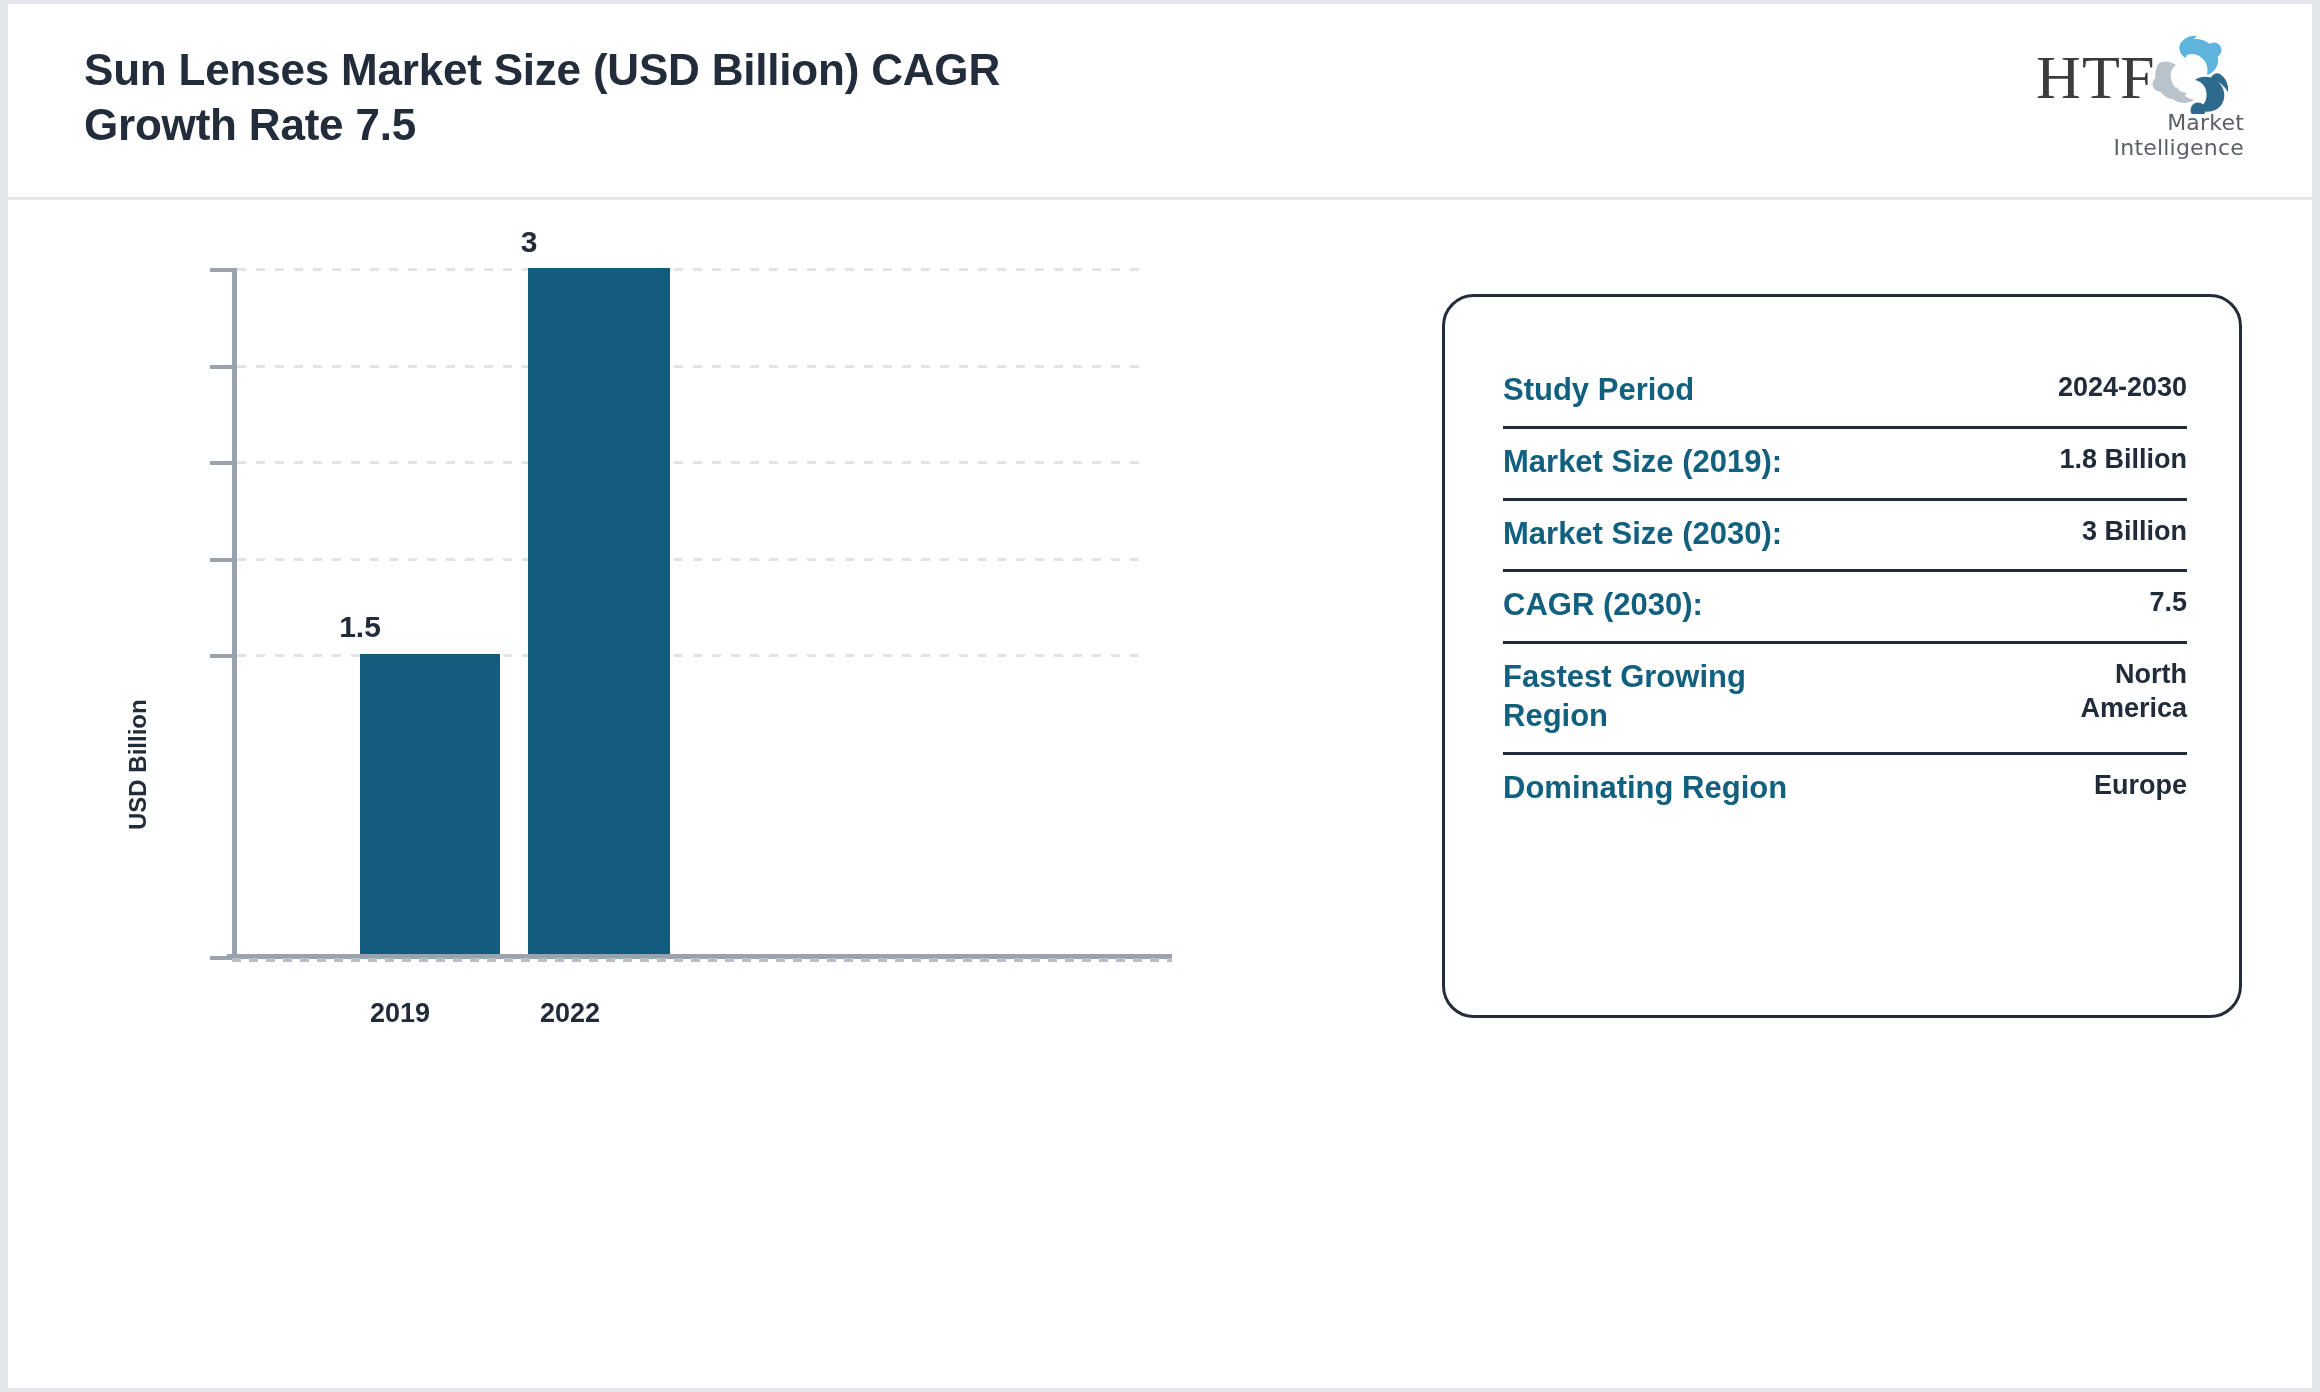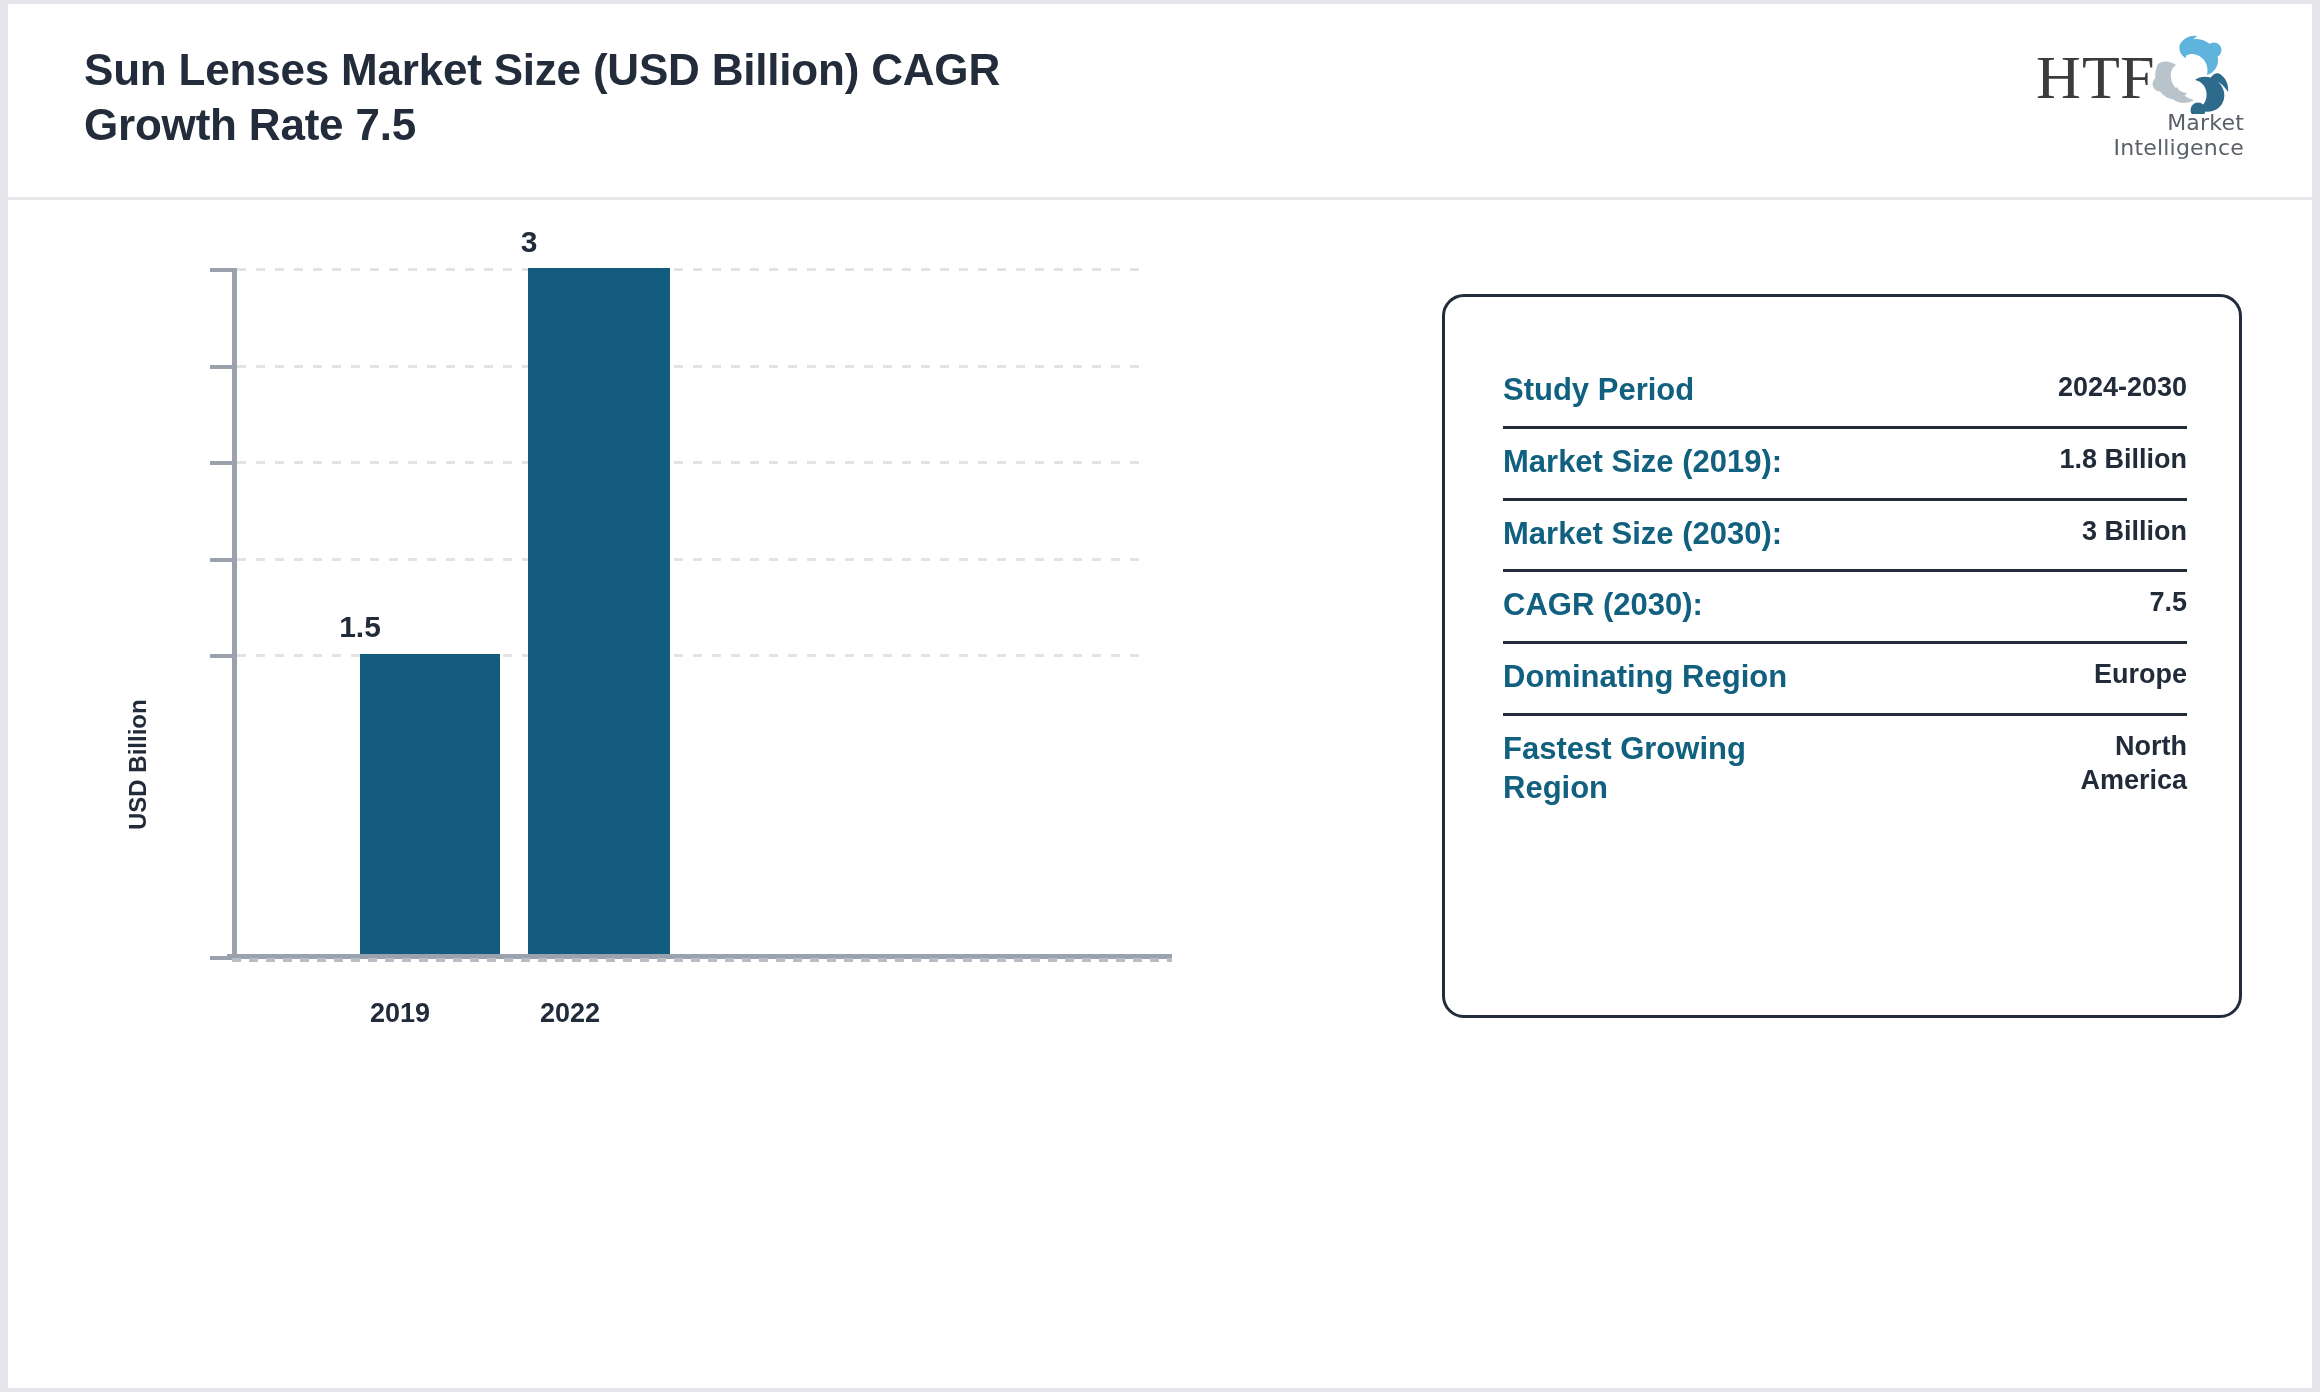--- a/index.html
+++ b/index.html
@@ -161,21 +161,21 @@
   }
 
   
   .info-card {
     position: absolute;
     left: 1434px;
     top: 290px;
     width: 800px;
     height: 724px;
     border: 3px solid #222c3b;
-    border-radius: 22px;
+    border-radius: 32px;
     box-sizing: border-box;
     background: #ffffff;
   }
   .info-rows {
     position: absolute;
     left: 58px;
     top: 60px;
     width: 684px;
   }
   .info-row {
@@ -291,27 +291,27 @@
         <div class="info-label">Market Size (2030):</div>
         <div class="info-value">3 Billion</div>
       </div>
 
       <div class="info-row">
         <div class="info-label">CAGR (2030):</div>
         <div class="info-value">7.5</div>
       </div>
 
       <div class="info-row">
-        <div class="info-label">Dominating Region</div>
-        <div class="info-value">Europe</div>
-      </div>
-
-      <div class="info-row">
         <div class="info-label">Fastest Growing
 Region</div>
         <div class="info-value">North
 America</div>
       </div>
 
+      <div class="info-row">
+        <div class="info-label">Dominating Region</div>
+        <div class="info-value">Europe</div>
+      </div>
+
     </div>
   </div>
 
 </div>
 
 </body></html>

